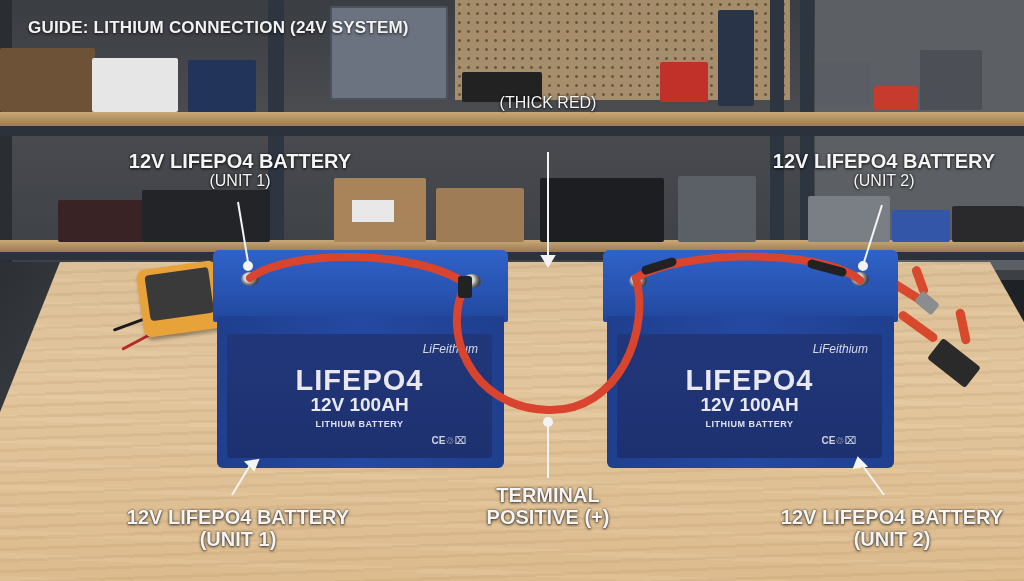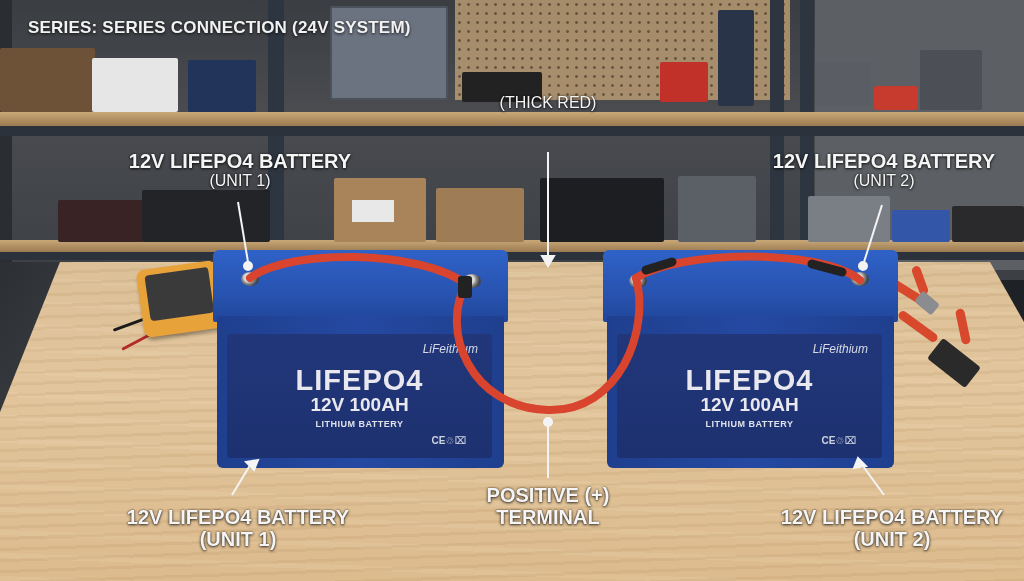--- a/index.html
+++ b/index.html
@@ -194,21 +194,21 @@
       <circle cx="548" cy="422" r="4"></circle>
 
       <line x1="232" y1="495" x2="252" y2="462"></line>
       <polygon points="246,462 258,460 254,470"></polygon>
 
       <line x1="884" y1="495" x2="860" y2="462"></line>
       <polygon points="854,468 858,458 866,466"></polygon>
     </g>
   </svg>
 
-  <div class="title">SERIES: SERIES CONNECTION (24V SYSTEM)</div>
+  <div class="title">GUIDE: LITHIUM CONNECTION (24V SYSTEM)</div>
 
   <div class="lbl" style="left:418px;top:94px;width:260px;">
     <span class="l2">(THICK RED)</span>
   </div>
 
   <div class="lbl" style="left:110px;top:150px;width:260px;">
     <span class="l1">12V LIFEPO4 BATTERY</span>
     <span class="l2">(UNIT 1)</span>
   </div>
 
@@ -216,22 +216,22 @@
     <span class="l1">12V LIFEPO4 BATTERY</span>
     <span class="l2">(UNIT 2)</span>
   </div>
 
   <div class="lbl" style="left:108px;top:506px;width:260px;">
     <span class="l1">12V LIFEPO4 BATTERY</span>
     <span class="l1">(UNIT 1)</span>
   </div>
 
   <div class="lbl" style="left:468px;top:484px;width:160px;">
+    <span class="l1">TERMINAL</span>
     <span class="l1">POSITIVE (+)</span>
-    <span class="l1">TERMINAL</span>
   </div>
 
   <div class="lbl" style="left:762px;top:506px;width:260px;">
     <span class="l1">12V LIFEPO4 BATTERY</span>
     <span class="l1">(UNIT 2)</span>
   </div>
 
 </div>
 
 </body></html>

